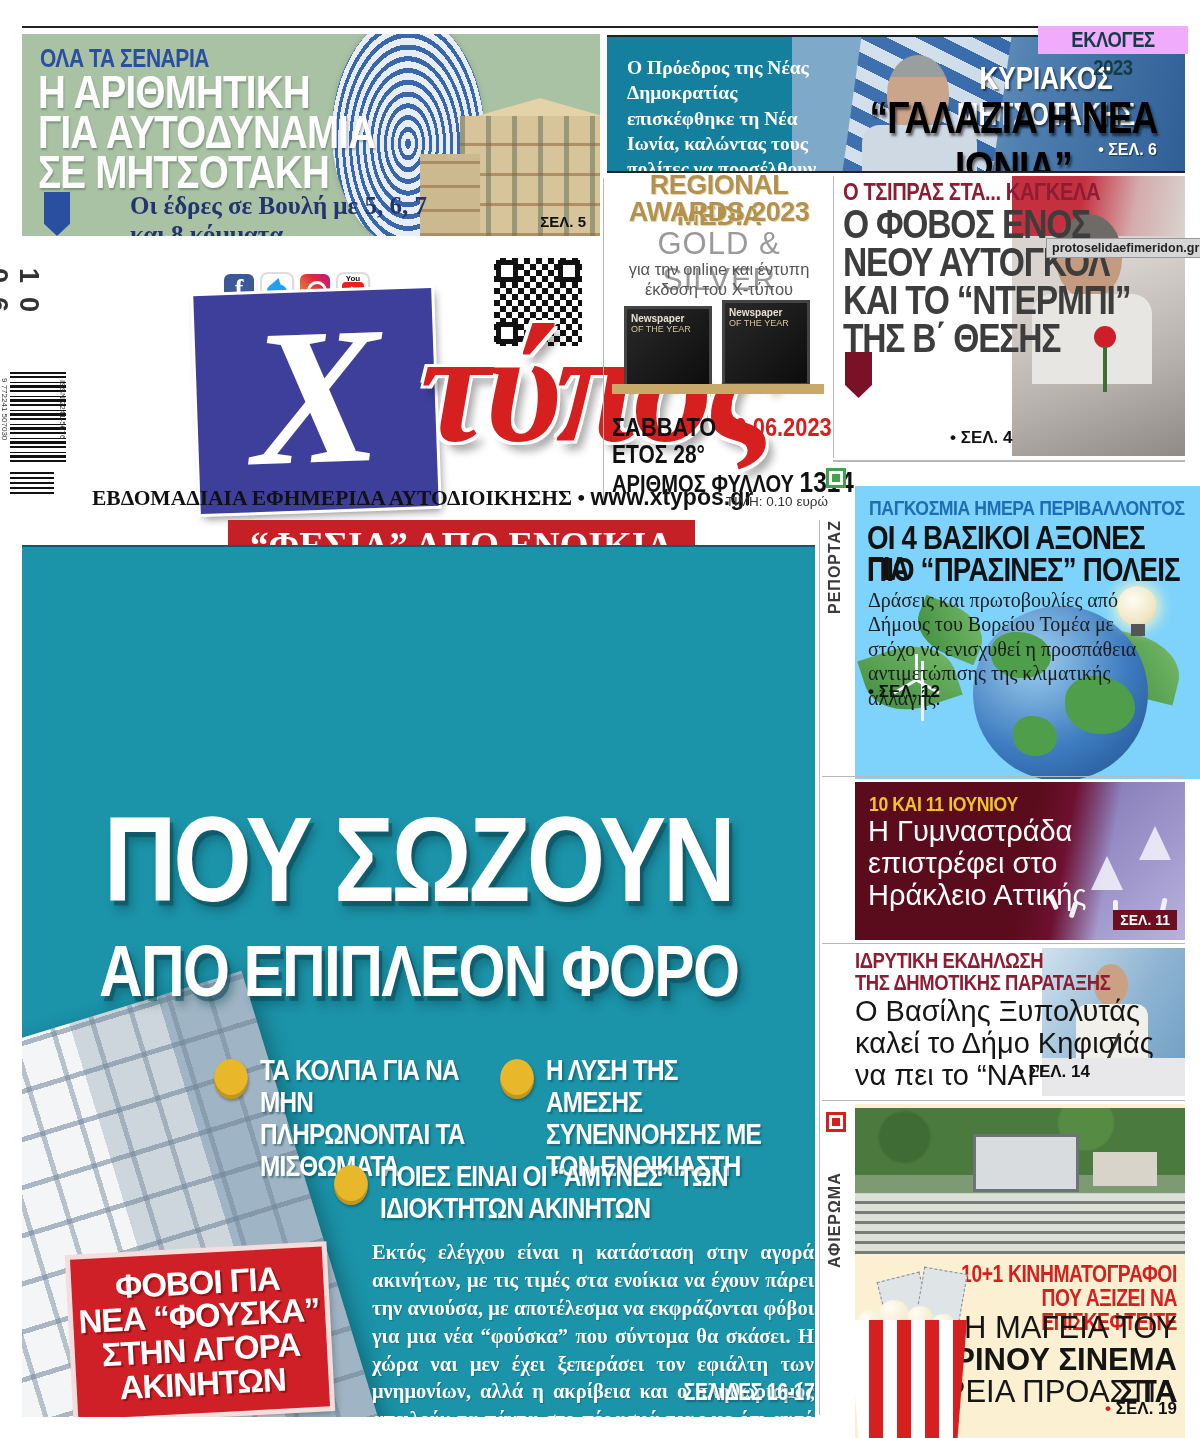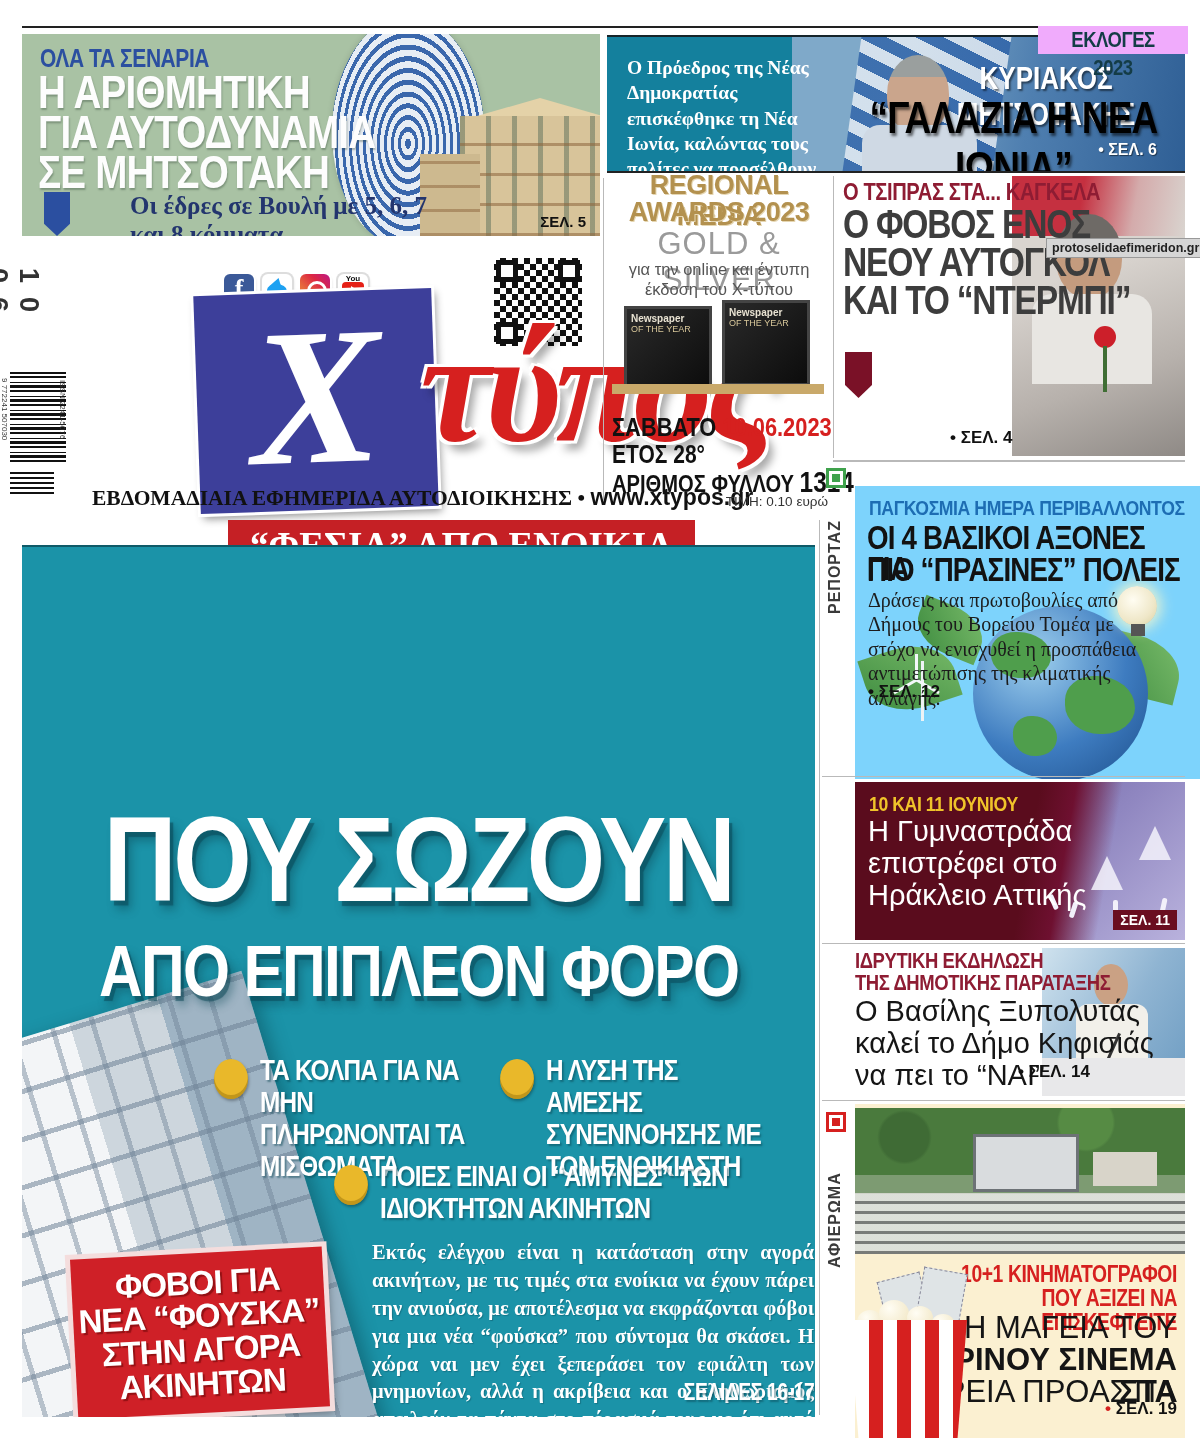--- a/index.html
+++ b/index.html
@@ -325,20 +325,21 @@
     <div class="ts-red1"></div>
     <div class="ts-head"></div>
     <div class="ts-shirt"></div>
     <div class="ts-rose"></div>
     <div class="ts-stem"></div>
   </div>
   <div class="abs ts-kicker cond">Ο ΤΣΙΠΡΑΣ ΣΤΑ... ΚΑΓΚΕΛΑ</div>
   <div class="abs ts-line" style="top:206px;"><span class="cond">Ο ΦΟΒΟΣ ΕΝΟΣ</span></div>
   <div class="abs ts-line" style="top:282px;"><span class="cond">ΚΑΙ ΤΟ “ΝΤΕΡΜΠΙ”</span></div>
   <div class="abs ts-line" style="top:244px;"><span class="cond">ΝΕΟΥ ΑΥΤΟΓΚΟΛ</span></div>
+  <div class="abs ts-line" style="top:320px;"><span class="cond">ΤΗΣ Β΄ ΘΕΣΗΣ</span></div>
   <div class="abs watermark">protoselidaefimeridon.gr</div>
   <div class="abs ts-book"></div>
   <div class="abs ts-page">• ΣΕΛ. 4</div>
   <div class="abs grule" style="left:833px;top:460px;width:352px;height:2px;"></div>
 
   <div class="abs sq-icon sq-green" style="left:826px;top:468px;"></div>
   <div class="abs vlabel" style="left:826px;top:494px;height:120px;">ΡΕΠΟΡΤΑΖ</div>
   <section class="abs env-box">
     <div class="leaf" style="left:10px;top:160px;width:90px;height:64px;transform:rotate(-18deg);"></div>
     <div class="leaf" style="left:60px;top:120px;width:70px;height:48px;transform:rotate(22deg);"></div>

